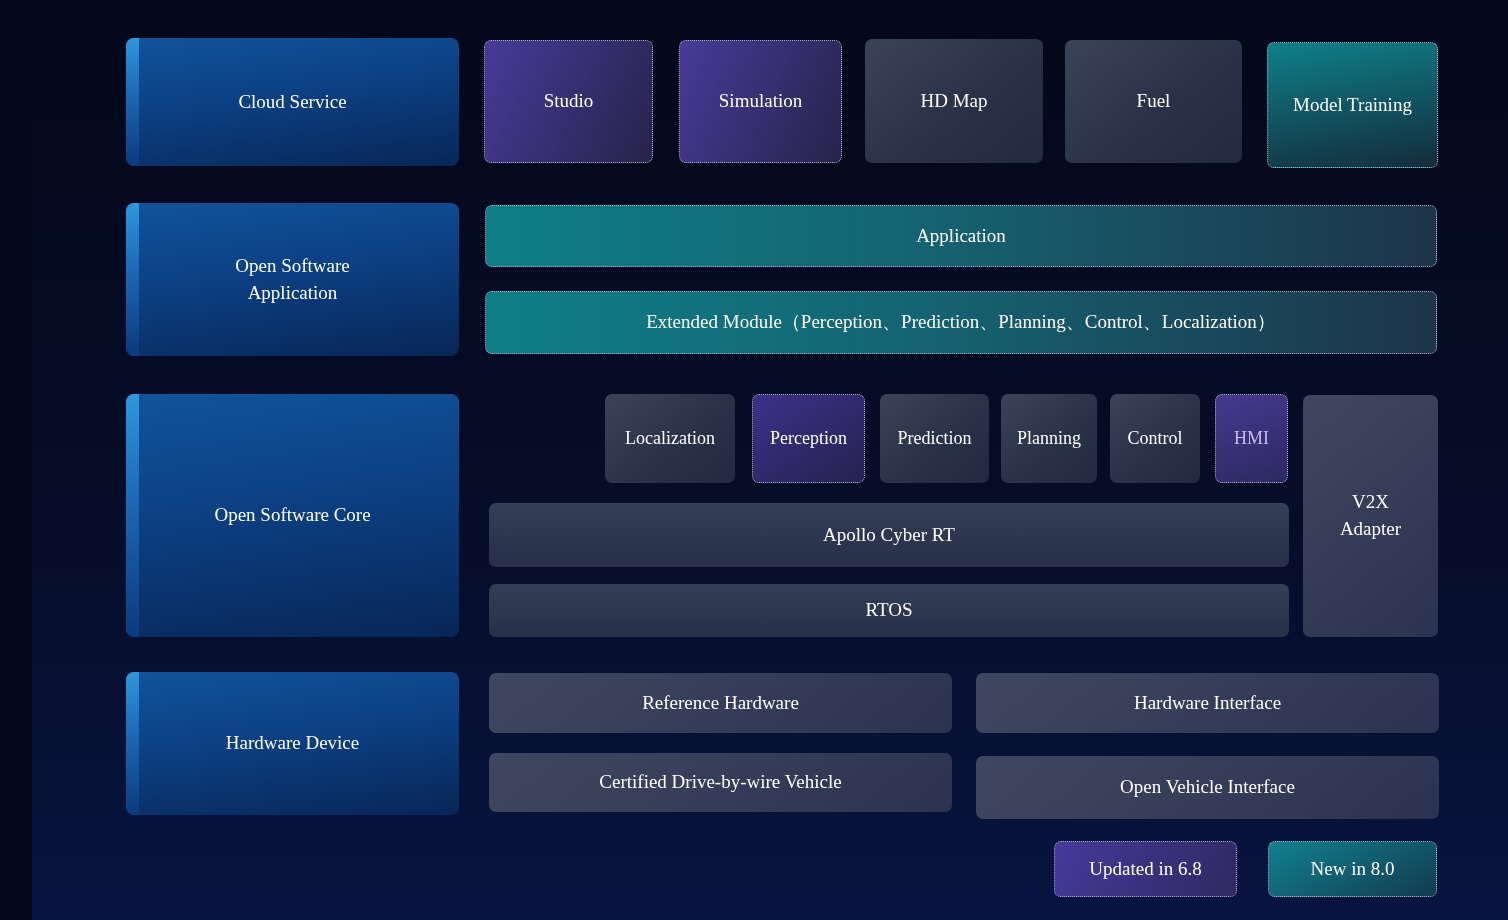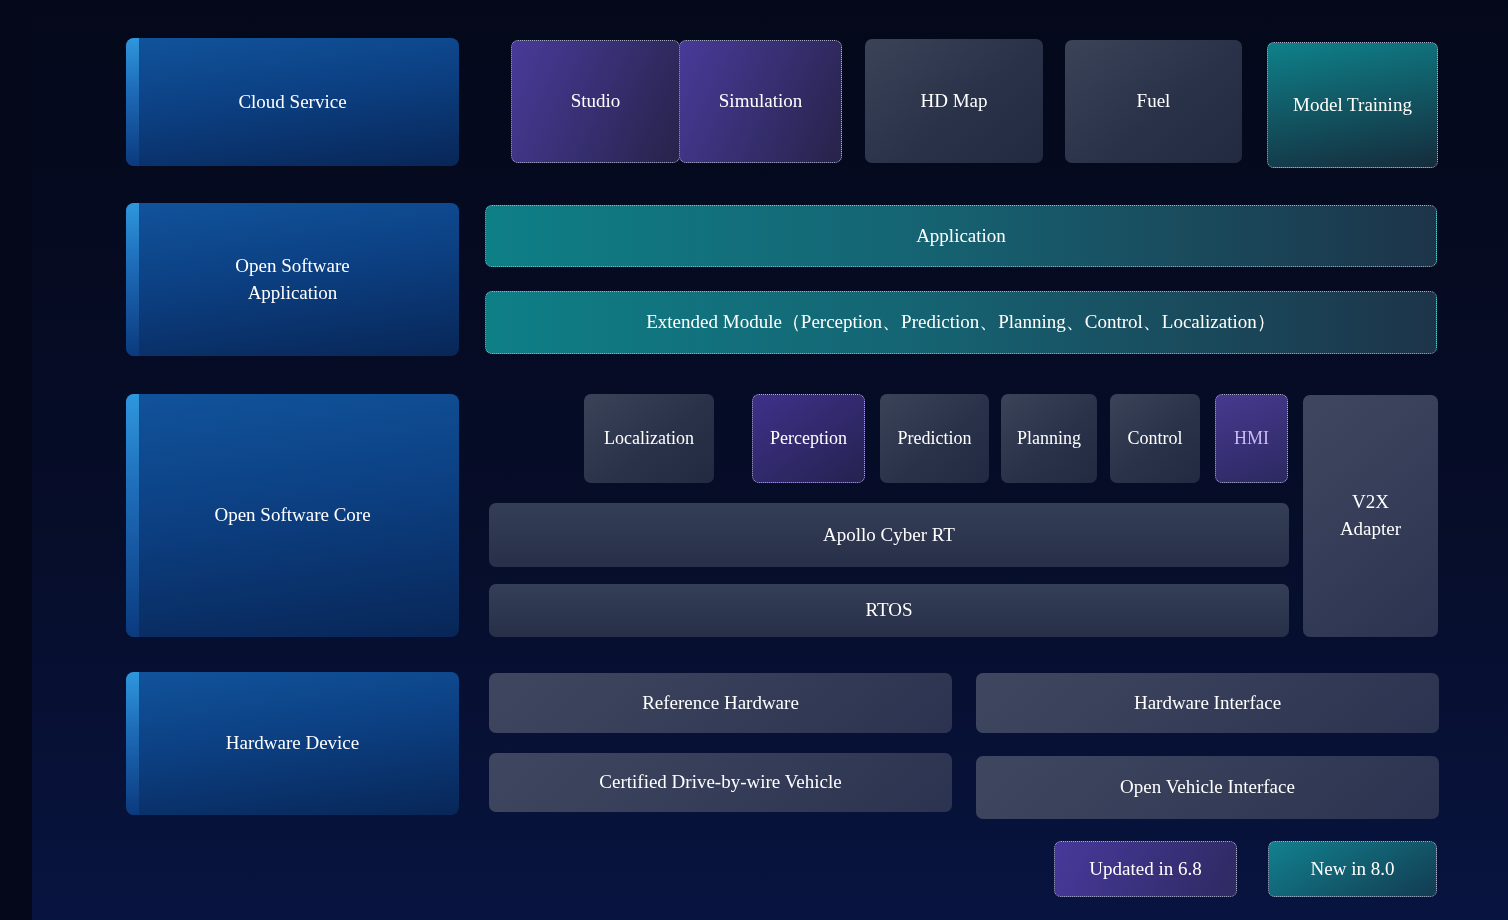--- a/index.html
+++ b/index.html
@@ -50,21 +50,21 @@
   .w70{display:inline-block;width:70px;}
 </style>
 </head>
 <body>
 
 <div class="canvas">
 
   <div class="box cat" style="left:94px;top:38px;width:333px;height:128px;">
     <span>Cloud Service</span>
   </div>
-  <div class="box purple dotted" style="left:479px;top:40px;width:169px;height:123px;">
+  <div class="box purple dotted" style="left:452px;top:40px;width:169px;height:123px;">
     <span>Studio</span>
   </div>
   <div class="box purple dotted" style="left:647px;top:40px;width:163px;height:123px;">
     <span>Simulation</span>
   </div>
   <div class="box slate" style="left:833px;top:39px;width:178px;height:124px;">
     <span>HD Map</span>
   </div>
   <div class="box slate" style="left:1033px;top:40px;width:177px;height:123px;">
     <span>Fuel</span>
@@ -79,21 +79,21 @@
   <div class="box teal-h dotted" style="left:453px;top:205px;width:952px;height:62px;">
     <span>Application</span>
   </div>
   <div class="box teal-h dotted" style="left:453px;top:291px;width:952px;height:63px;">
     <span>Extended Module（Perception、Prediction、Planning、Control、Localization）</span>
   </div>
 
   <div class="box cat" style="left:94px;top:394px;width:333px;height:243px;">
     <span class="w170">Open Software Core</span>
   </div>
-  <div class="box slate sm" style="left:552px;top:394px;width:130px;height:89px;">
+  <div class="box slate sm" style="left:573px;top:394px;width:130px;height:89px;">
     <span>Localization</span>
   </div>
   <div class="box purple-sm dotted sm" style="left:720px;top:394px;width:113px;height:89px;">
     <span>Perception</span>
   </div>
   <div class="box slate sm" style="left:848px;top:394px;width:109px;height:89px;">
     <span>Prediction</span>
   </div>
   <div class="box slate sm" style="left:969px;top:394px;width:96px;height:89px;">
     <span>Planning</span>

